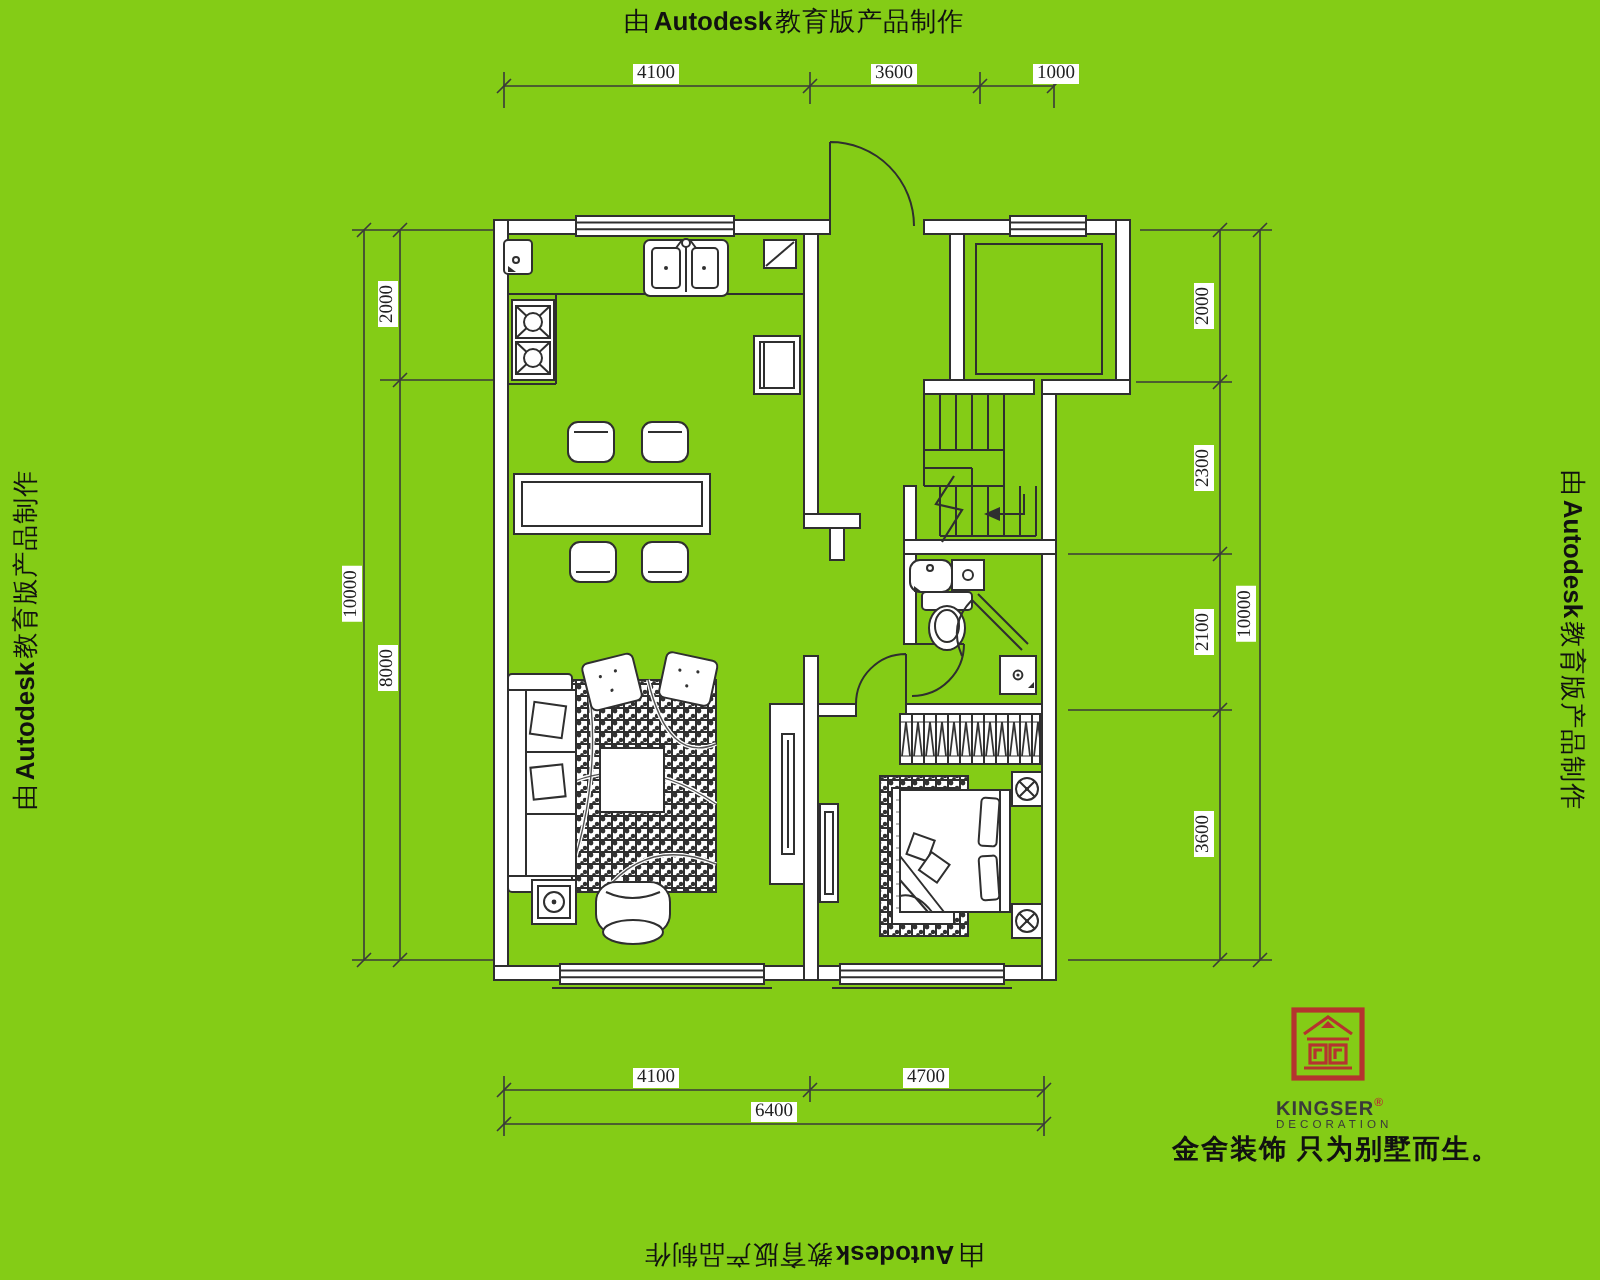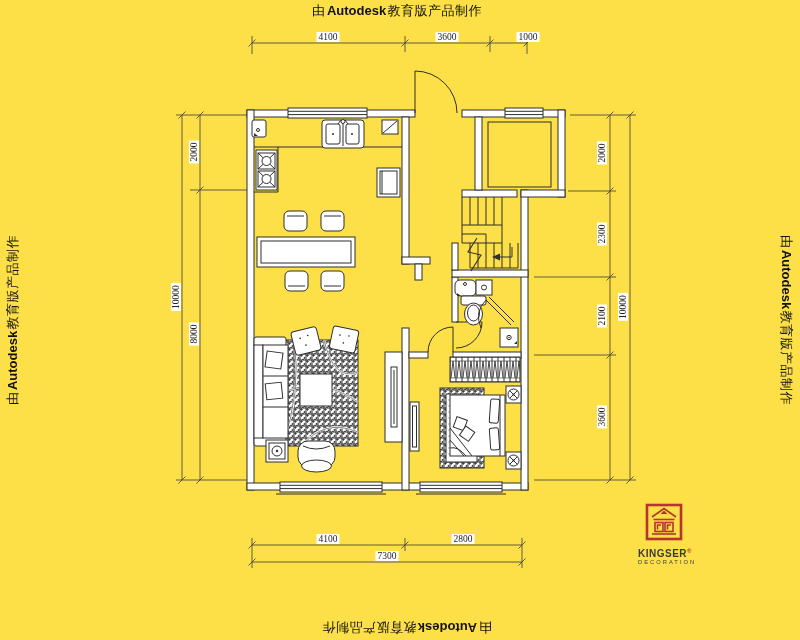--- a/index.html
+++ b/index.html
@@ -1,16 +1,16 @@
 <!DOCTYPE html>
 <html><head>
 <meta charset="utf-8">
 <style>
   html,body{margin:0;padding:0;background:#fff;}
-  .canvas{position:relative;width:800px;height:640px;background:#fde047;overflow:hidden;
+  .canvas{position:relative;width:800px;height:640px;background:#84cc16;overflow:hidden;
           font-family:"Liberation Sans", sans-serif;color:#1a1a1a;}
   .canvas svg{position:absolute;left:0;top:0;}
   
   .wm{position:absolute;font-size:13px;color:#111;white-space:nowrap;letter-spacing:.5px;
       font-family:"DejaVu Sans", sans-serif;transform-origin:center;}
   .wm b{font-family:"Liberation Sans", sans-serif;letter-spacing:0;}
   .wm span{margin:0 1.5px;}
   .wm-top{left:397px;top:11px;transform:translate(-50%,-50%);}
   .wm-left{left:13px;top:320px;transform:translate(-50%,-50%) rotate(-90deg);}
   .wm-right{left:786px;top:320px;transform:translate(-50%,-50%) rotate(90deg);}
@@ -310,22 +310,22 @@
   </div>
   <div class="wm wm-bottom">
     <span>由</span><b>Autodesk</b><span>教育版产品制作</span>
   </div>
 
   <div class="dim" style="left:328px;top:37px">4100</div>
   <div class="dim" style="left:447px;top:37px">3600</div>
   <div class="dim" style="left:528px;top:37px">1000</div>
 
   <div class="dim" style="left:328px;top:539px">4100</div>
-  <div class="dim" style="left:463px;top:539px">2800</div>
-  <div class="dim" style="left:387px;top:556px">7300</div>
+  <div class="dim" style="left:463px;top:539px">4700</div>
+  <div class="dim" style="left:387px;top:556px">6400</div>
 
   <div class="dim rot" style="left:194px;top:152px">2000</div>
   <div class="dim rot" style="left:194px;top:334px">8000</div>
   <div class="dim rot" style="left:176px;top:297px">10000</div>
 
   <div class="dim rot" style="left:602px;top:153px">2000</div>
   <div class="dim rot" style="left:602px;top:234px">2300</div>
   <div class="dim rot" style="left:602px;top:316px">2100</div>
   <div class="dim rot" style="left:602px;top:417px">3600</div>
   <div class="dim rot" style="left:623px;top:307px">10000</div>
@@ -338,14 +338,15 @@
       <path d="M8.5 16.5 H29.5"></path>
       <rect x="10" y="19.5" width="8" height="9"></rect>
       <path d="M12.5 26.5 V22 H16"></path>
       <rect x="20" y="19.5" width="8" height="9"></rect>
       <path d="M22.5 26.5 V22 H26"></path>
       <path d="M7 31 H31"></path>
     </svg>
     <div class="bname"><span>KINGSER</span><sup>®</sup></div>
     <div class="bsub">DECORATION</div>
   </div>
+  <div class="tagline">金舍装饰 只为别墅而生。</div>
 
 </div>
 
 </body></html>

